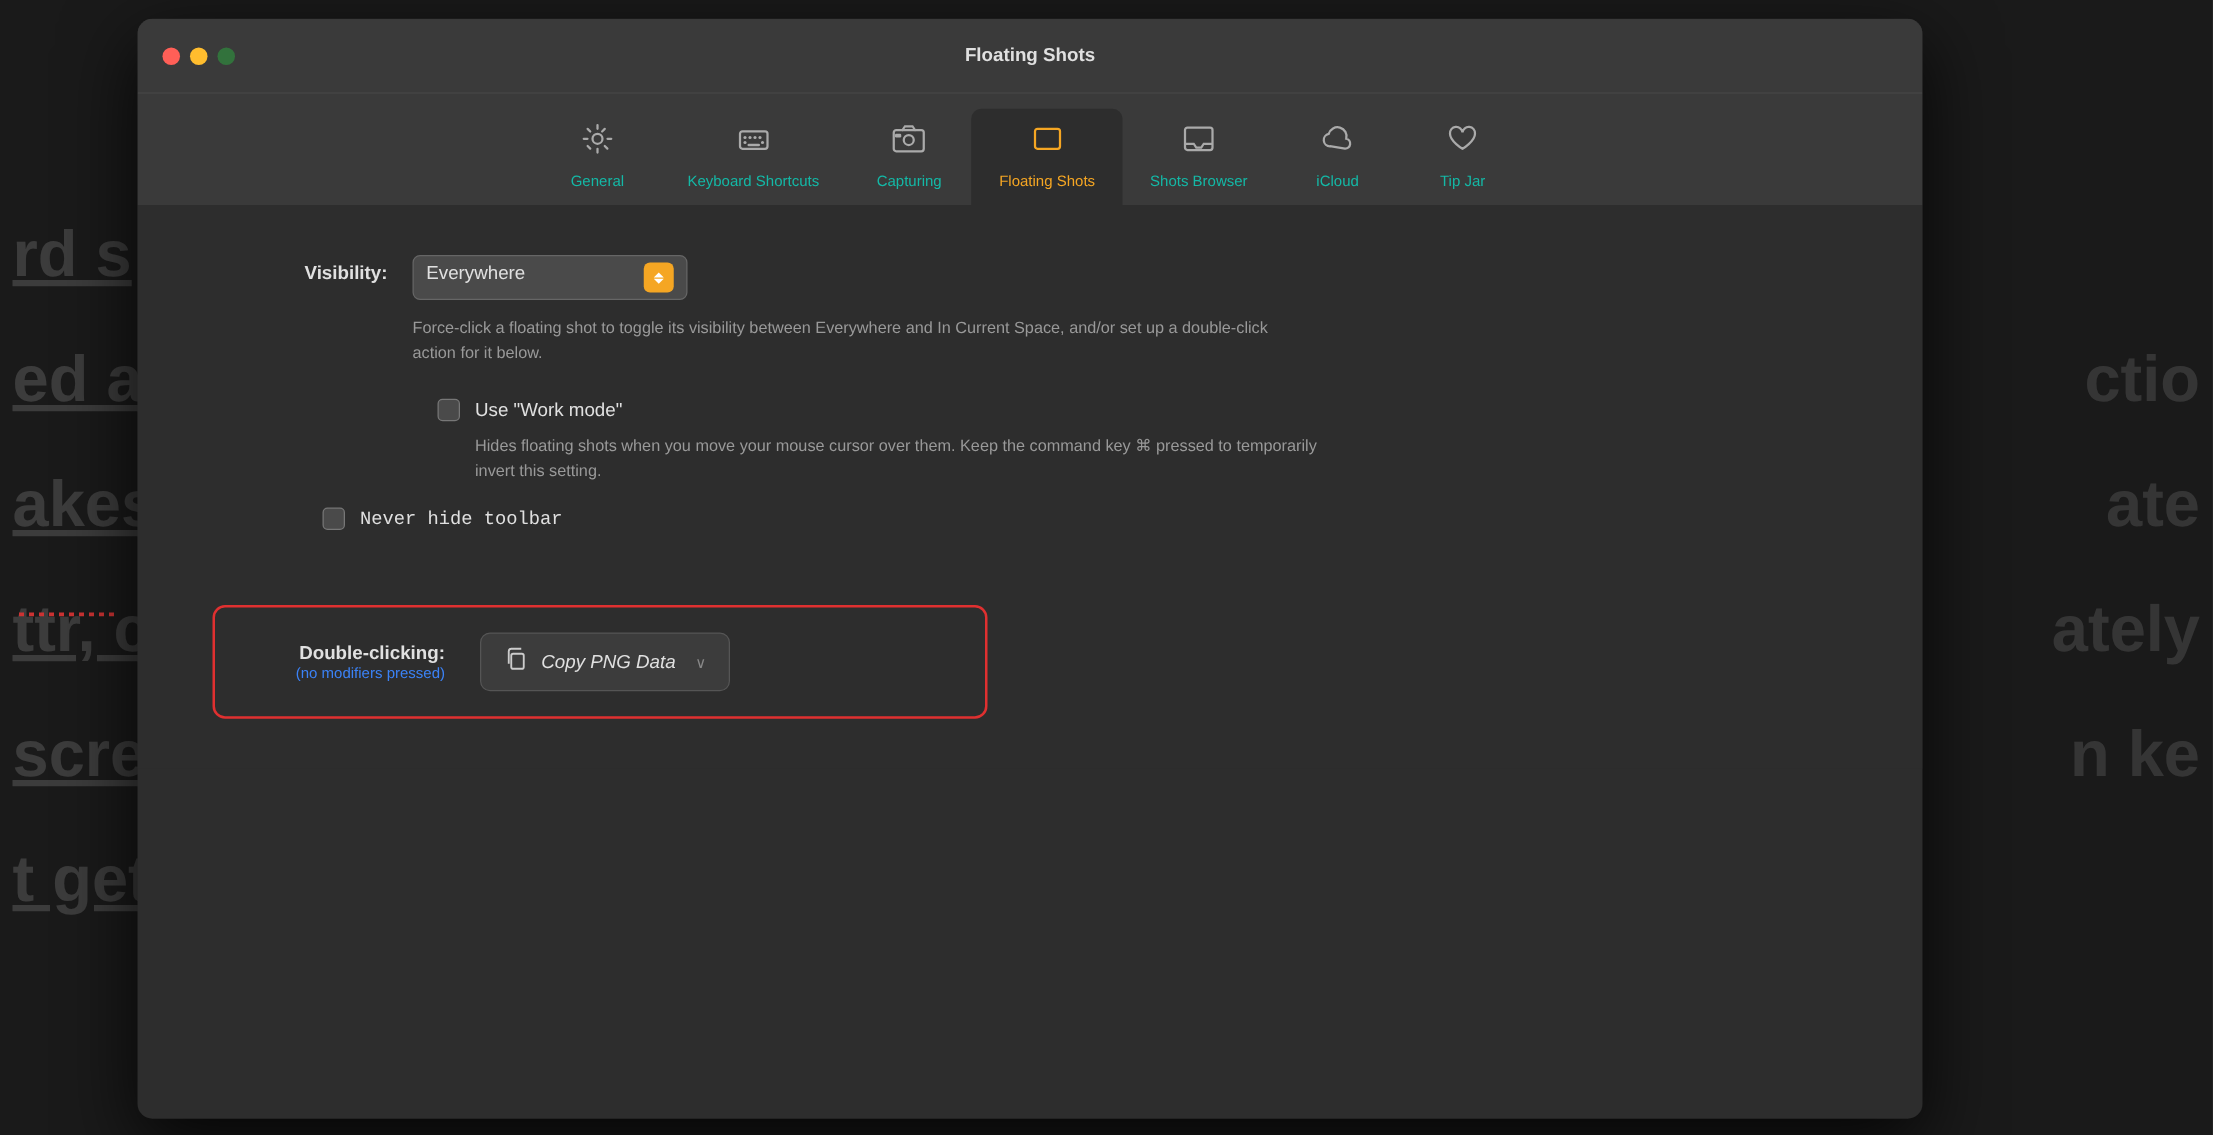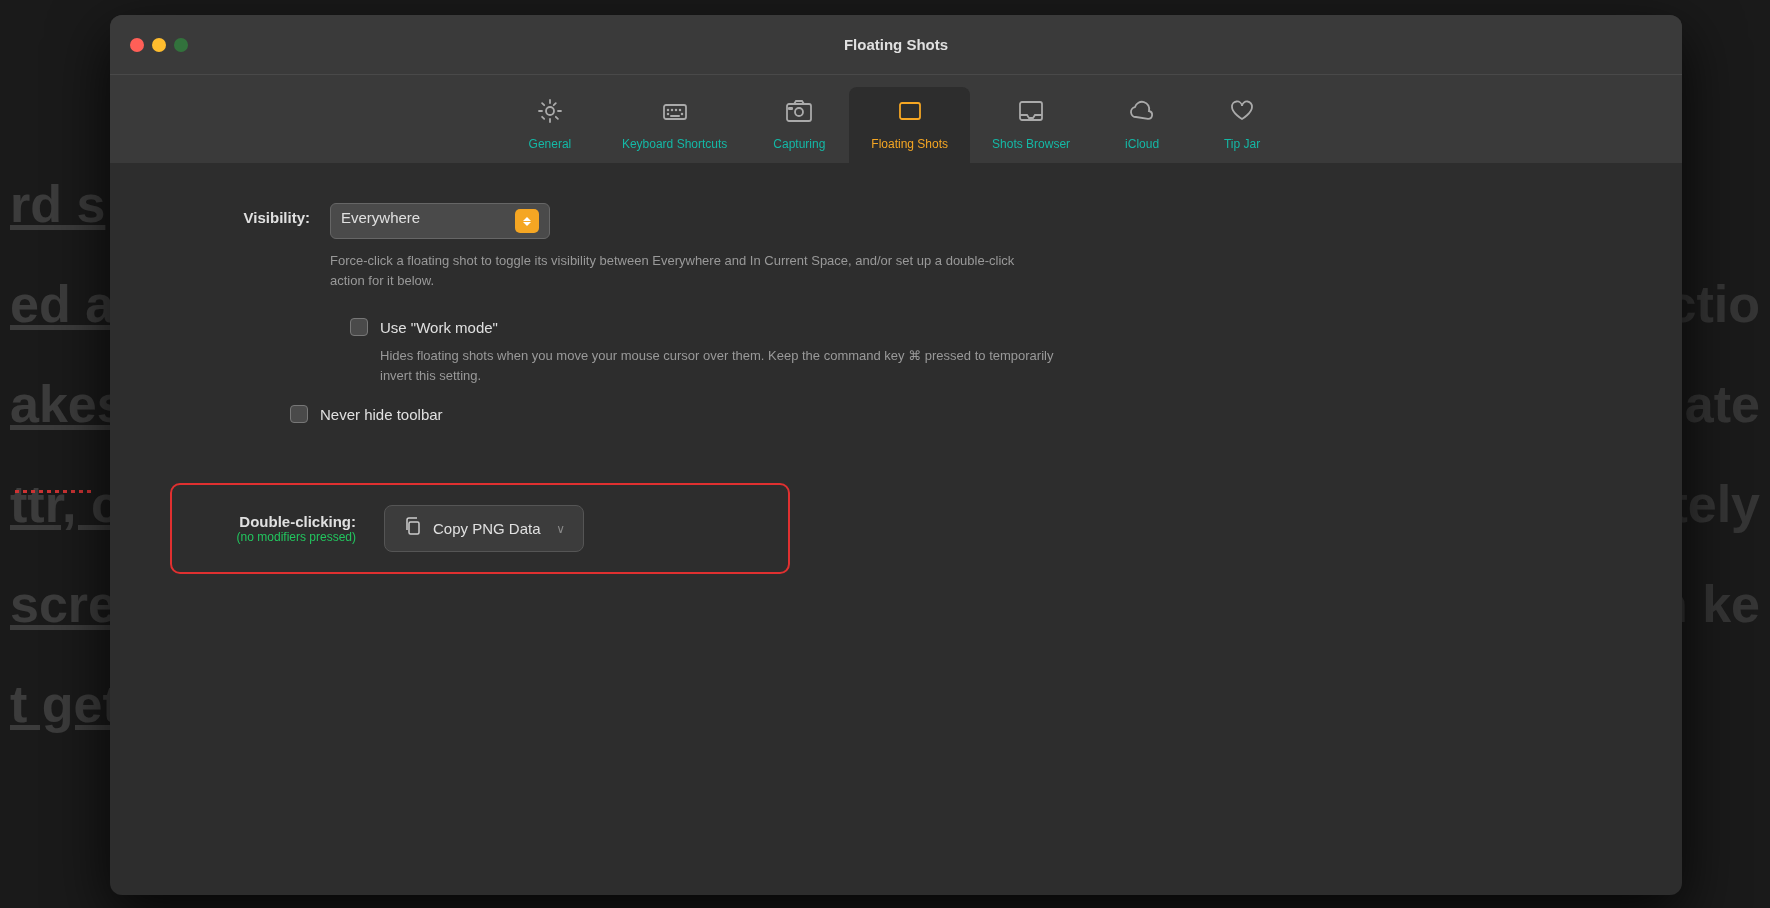--- a/index.html
+++ b/index.html
@@ -71,21 +71,21 @@
       width: 80px;
       height: 3px;
       background: repeating-linear-gradient(90deg, #cc3333 0px, #cc3333 4px, transparent 4px, transparent 8px);
     }
 
     
     .window {
       position: absolute;
       left: 110px;
       top: 15px;
-      width: 1572px;
+      width: 1428px;
       height: 880px;
       background: #2d2d2d;
       border-radius: 12px;
       box-shadow: 0 20px 60px rgba(0,0,0,0.8);
       overflow: hidden;
       z-index: 10;
     }
 
     
     .titlebar {
@@ -302,21 +302,21 @@
 
     .double-click-label {
       font-size: 15px;
       font-weight: 600;
       color: #e0e0e0;
       white-space: nowrap;
     }
 
     .double-click-sub {
       font-size: 12px;
-      color: #22c55e;
+      color: #3b82f6;
       white-space: nowrap;
     }
 
     .action-button {
       display: flex;
       align-items: center;
       gap: 10px;
       background: #3c3c3c;
       border: 1px solid #555;
       border-radius: 8px;
@@ -327,20 +327,21 @@
 
     .action-icon {
       font-size: 18px;
       color: #ccc;
     }
 
     .action-label {
       font-size: 15px;
       color: #e0e0e0;
       flex: 1;
+      font-style: italic;
     }
 
     .action-chevron {
       font-size: 12px;
       color: #888;
     }
 
     .tab-svg {
       width: 28px;
       height: 28px;
@@ -475,21 +476,21 @@
     </div>
 
     <div style="margin-left: 180px;">
       <div class="checkbox-row">
         <div class="checkbox"></div>
         <span class="checkbox-label">Use "Work mode"</span>
       </div>
       <p class="checkbox-hint">Hides floating shots when you move your mouse cursor over them. Keep the command key ⌘ pressed to temporarily invert this setting.</p>
     </div>
 
-    <div style="margin-left: 120px; margin-top: 12px;">
+    <div style="margin-left: 88px; margin-top: 12px; font-family: Liberation Mono, monospace;">
       <div class="checkbox-row">
         <div class="checkbox"></div>
         <span class="checkbox-label">Never hide toolbar</span>
       </div>
     </div>
 
     <div style="margin-left: 0; margin-top: 32px; display: flex; align-items: center;">
       <div class="double-click-section">
         <div class="double-click-label-block">
           <span class="double-click-label">Double-clicking:</span>

